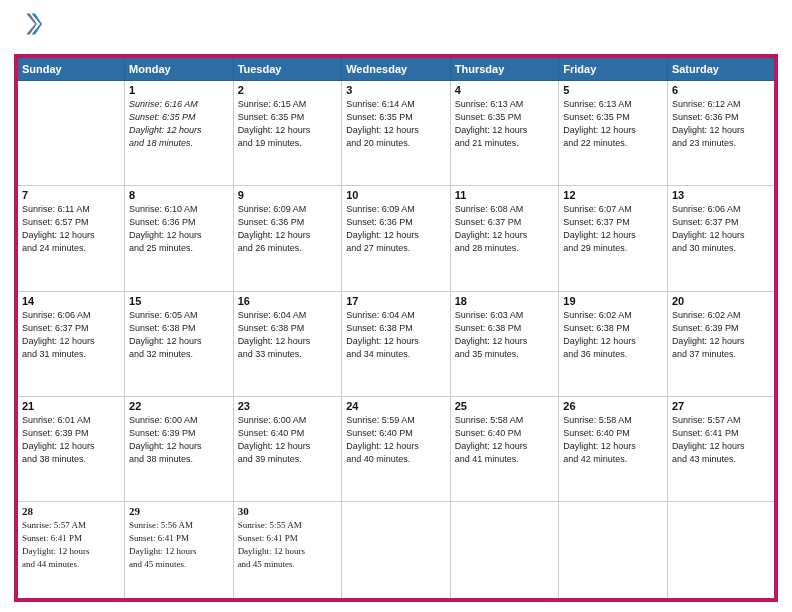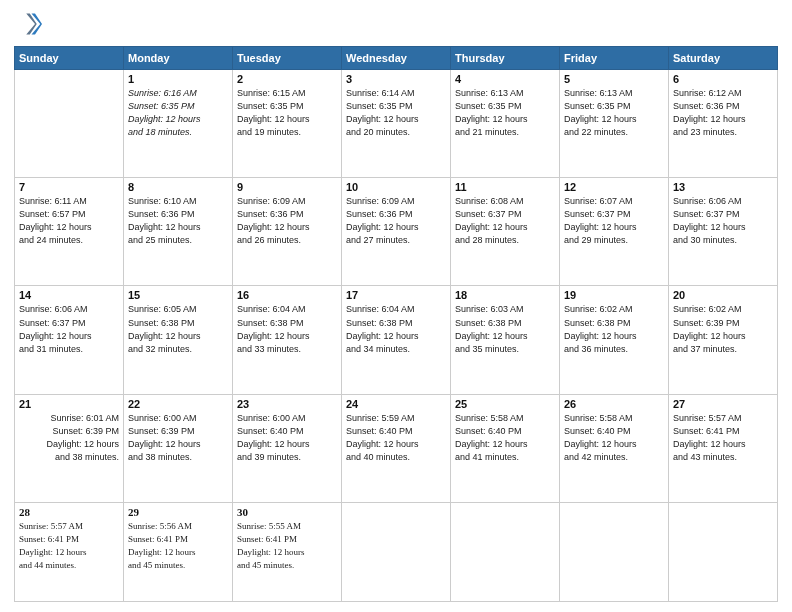--- a/index.html
+++ b/index.html
@@ -48,24 +48,25 @@
       font-size: 28px;
       font-weight: bold;
       color: #1a3a5c;
     }
     .location {
       font-size: 13px;
       color: #333;
     }
     .calendar {
       flex: 1;
-      border: 1px solid #be185d;
+      border: 4px solid #be185d;
       border-collapse: collapse;
       width: 100%;
       table-layout: fixed;
+      margin-top: 8px;
     }
     .calendar th {
       background: #2e6da4;
       color: #fff;
       font-size: 11px;
       font-weight: bold;
       padding: 5px 4px;
       text-align: left;
       border: 1px solid #2a5f8f;
     }
@@ -274,21 +275,21 @@
             <span class="day-num">20</span>
             <div class="day-info" style="white-space: pre-line;">Sunrise: 6:02 AM
 Sunset: 6:39 PM
 Daylight: 12 hours
 and 37 minutes.</div>
           </td>
         </tr>
         <tr>
           <td>
             <span class="day-num">21</span>
-            <div class="day-info" style="white-space: pre-line; text-align: right;">Sunrise: 6:01 AM
+            <div class="day-info" style="white-space: pre-line;">Sunrise: 6:01 AM
 Sunset: 6:39 PM
 Daylight: 12 hours
 and 38 minutes.</div>
           </td>
           <td>
             <span class="day-num">22</span>
             <div class="day-info" style="white-space: pre-line;">Sunrise: 6:00 AM
 Sunset: 6:39 PM
 Daylight: 12 hours
 and 38 minutes.</div>

